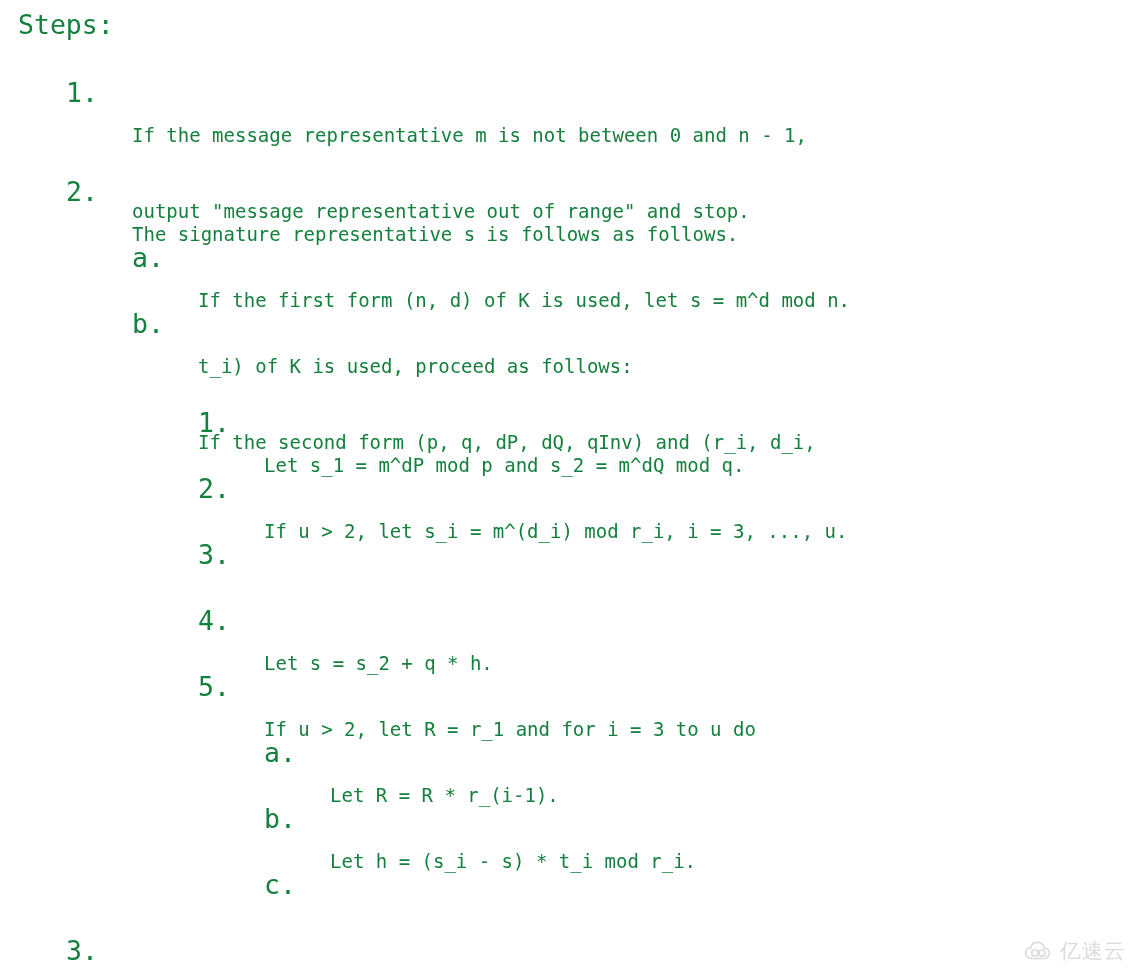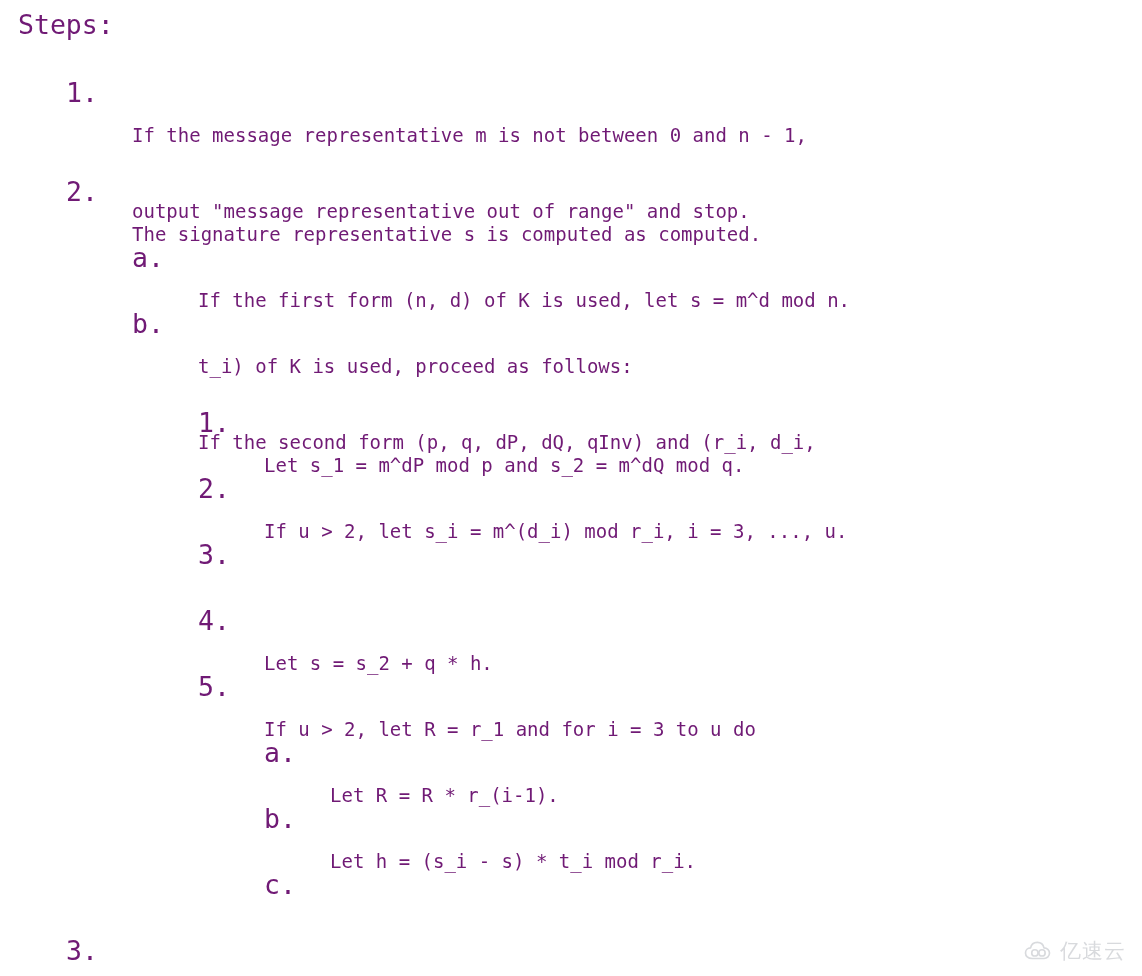--- a/index.html
+++ b/index.html
@@ -23,21 +23,21 @@
     box-sizing: border-box;
     padding: 0;
   }
 
   
   .doc-line {
     font-size: 26.5px;
     line-height: 33px;
     letter-spacing: 0px;
     white-space: pre;
-    color: #701a75;
+    color: #15803d;
   }
 
   .heading {
     position: absolute;
     left: 18px;
     top: 8px;
   }
 
   
   .item {
@@ -107,21 +107,21 @@
 
   <div class="doc-line heading">Steps:</div>
 
   <div id="steps-root">
       <div class="item lvl1" style="top: 76px;">
         <div class="marker doc-line">1.</div>
         <div class="body"><div class="row doc-line">If the message representative m is not between 0 and n - 1,</div><div class="row doc-line">output "message representative out of range" and stop.</div></div>
       </div>
       <div class="item lvl1" style="top: 175px;">
         <div class="marker doc-line">2.</div>
-        <div class="body"><div class="row doc-line">The signature representative s is computed as computed.</div></div>
+        <div class="body"><div class="row doc-line">The signature representative s is follows as follows.</div></div>
       </div>
       <div class="item lvl2" style="top: 241px;">
         <div class="marker doc-line">a.</div>
         <div class="body"><div class="row doc-line">If the first form (n, d) of K is used, let s = m^d mod n.</div></div>
       </div>
       <div class="item lvl2" style="top: 307px;">
         <div class="marker doc-line">b.</div>
         <div class="body"><div class="row doc-line">t_i) of K is used, proceed as follows:</div><div class="row doc-line">If the second form (p, q, dP, dQ, qInv) and (r_i, d_i,</div></div>
       </div>
       <div class="item lvl3" style="top: 406px;">

